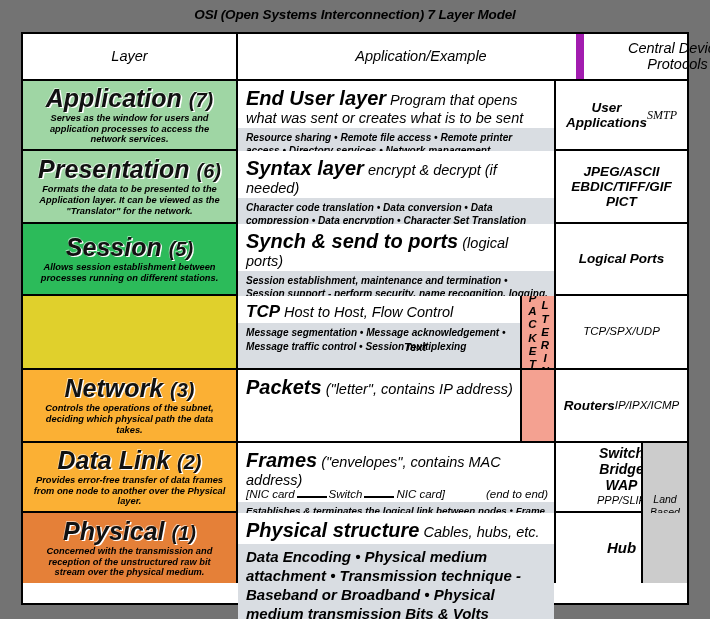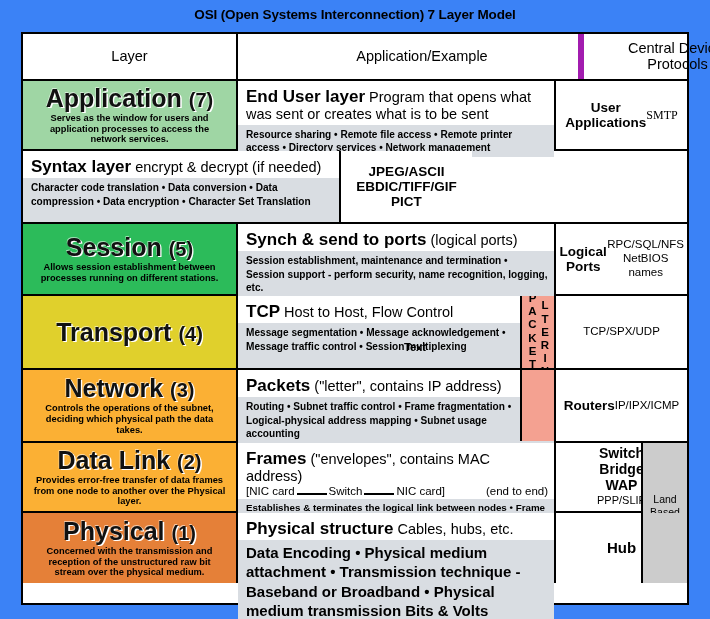--- a/index.html
+++ b/index.html
@@ -5,21 +5,22 @@
   * { box-sizing: border-box; margin: 0; padding: 0; }
   html, body {
     width: 710px; height: 619px;
     background: #ffffff;
     font-family: "Liberation Sans", sans-serif;
     overflow: hidden;
   }
   #page {
     position: relative;
     width: 710px; height: 619px;
-    background: #3b82f6;
+    background: #737373;
+    font-style: italic;
   }
   .page-title {
     text-align: center;
     font-size: 13.5px;
     font-weight: bold;
     color: #000;
     padding-top: 7px;
     letter-spacing: -0.15px;
   }
 
@@ -42,21 +43,21 @@
   
   .hdr-row { height: 47px; border-bottom: 2px solid #000; gap: 28px; }
   .hdr-cell {
     display: flex; align-items: center; justify-content: center;
     text-align: center;
     font-size: 14.5px; color: #000;
     height: 100%;
     line-height: 1.08;
   }
   .hdr-row .col-layer { border-right: 2px solid #000; }
-  .hdr-row .col-app   { border-right: 6px solid #a21caf; }
+  .hdr-row .col-app   { border-right: 8px solid #a21caf; }
 
   
   .layer-cell {
     height: 100%;
     border-right: 2px solid #000;
     padding: 3px 4px 2px 4px;
     display: flex; flex-direction: column;
     align-items: center; justify-content: flex-start;
     position: relative;
   }
@@ -98,21 +99,21 @@
     position: relative;
   }
   .app-head {
     padding: 6px 6px 2px 8px;
     font-size: 14.5px;
     line-height: 1.13;
     color: #000;
     font-weight: normal;
     background: #fff;
   }
-  .app-head b { font-weight: bold; font-size: 17px; }
+  .app-head b { font-weight: bold; font-size: 20px; }
   .app-sub {
     background: #d9dde2;
     padding: 3px 6px 3px 8px;
     font-size: 10.1px;
     line-height: 1.33;
     color: #000;
     font-weight: bold;
     flex: 1 1 auto;
   }
   .app-sub .plain { font-weight: bold; }
@@ -259,20 +260,29 @@
         <div class="app-sub">Resource sharing • Remote file access • Remote printer access • Directory services • Network management</div>
       </div>
       <div class="col-dev dev-cell">
         <div class="dev-main" style="white-space:pre-line">User
 Applications</div>
         <div class="dev-sub serif">SMTP</div>
       </div>
     </div>
 
     <div class="row r-pres rsep">
+      <div class="col-layer layer-cell bg-green-l">
+        <div class="layer-inner">
+          <div class="layer-name">
+            <span>Presentation</span>
+            <span class="num">(6)</span>
+          </div>
+          <div class="layer-desc">Formats the data to be presented to the Application layer. It can be viewed as the "Translator" for the network.</div>
+        </div>
+      </div>
       <div class="col-app app-cell">
         <div class="app-head">
           <b>Syntax layer</b>
           <span>encrypt &amp; decrypt (if needed)</span>
         </div>
         <div class="app-sub">
           <span class="plain">Character code translation • Data conversion • Data compression • Data encryption • </span><span class="strong">Character Set Translation</span>
         </div>
       </div>
       <div class="col-dev dev-cell">
@@ -294,32 +304,26 @@
       </div>
       <div class="col-app app-cell">
         <div class="app-head">
           <b>Synch &amp; send to ports</b>
           <span>(logical ports)</span>
         </div>
         <div class="app-sub">Session establishment, maintenance and termination • Session support - perform security, name recognition, logging, etc.</div>
       </div>
       <div class="col-dev dev-cell">
         <div class="dev-main">Logical Ports</div>
-        <div class="dev-sub" style="white-space:pre-line">RPC/SQL/NFS
-NetBIOS names</div>
       </div>
     </div>
 
     <div class="row r-tran rsep">
       <div class="col-layer layer-cell bg-yellow">
         <div class="layer-inner">
-          <div class="layer-name">
-            <span>Transport</span>
-            <span class="num">(4)</span>
-          </div>
         </div>
       </div>
       <div class="col-app app-cell">
         <div class="app-head" style="padding-right:40px">
           <b style="font-size:17px">TCP</b>
           <span>Host to Host, Flow Control</span>
         </div>
         <div class="app-sub" style="padding-right:40px; position:relative">
           <span>Message segmentation • Message acknowledgement • Message traffic control • Session multiplexing</span>
           <span style="position:absolute; left:166px; top:17px; font-weight:bold; font-size:11px; color:#000;">Text</span>
@@ -342,21 +346,20 @@
             <span class="num">(3)</span>
           </div>
           <div class="layer-desc">Controls the operations of the subnet, deciding which physical path the data takes.</div>
         </div>
       </div>
       <div class="col-app app-cell">
         <div class="app-head" style="padding-right:40px">
           <b>Packets</b>
           <span>("letter", contains IP address)</span>
         </div>
-        <div class="app-sub" style="padding-right:40px">Routing • Subnet traffic control • Frame fragmentation • Logical-physical address mapping • Subnet usage accounting</div>
         <div class="filter-box"></div>
       </div>
       <div class="col-dev dev-cell">
         <div class="dev-main">Routers</div>
         <div class="dev-sub">IP/IPX/ICMP</div>
       </div>
     </div>
 
     <div class="row r-data rsep">
       <div class="col-layer layer-cell bg-orange2">

